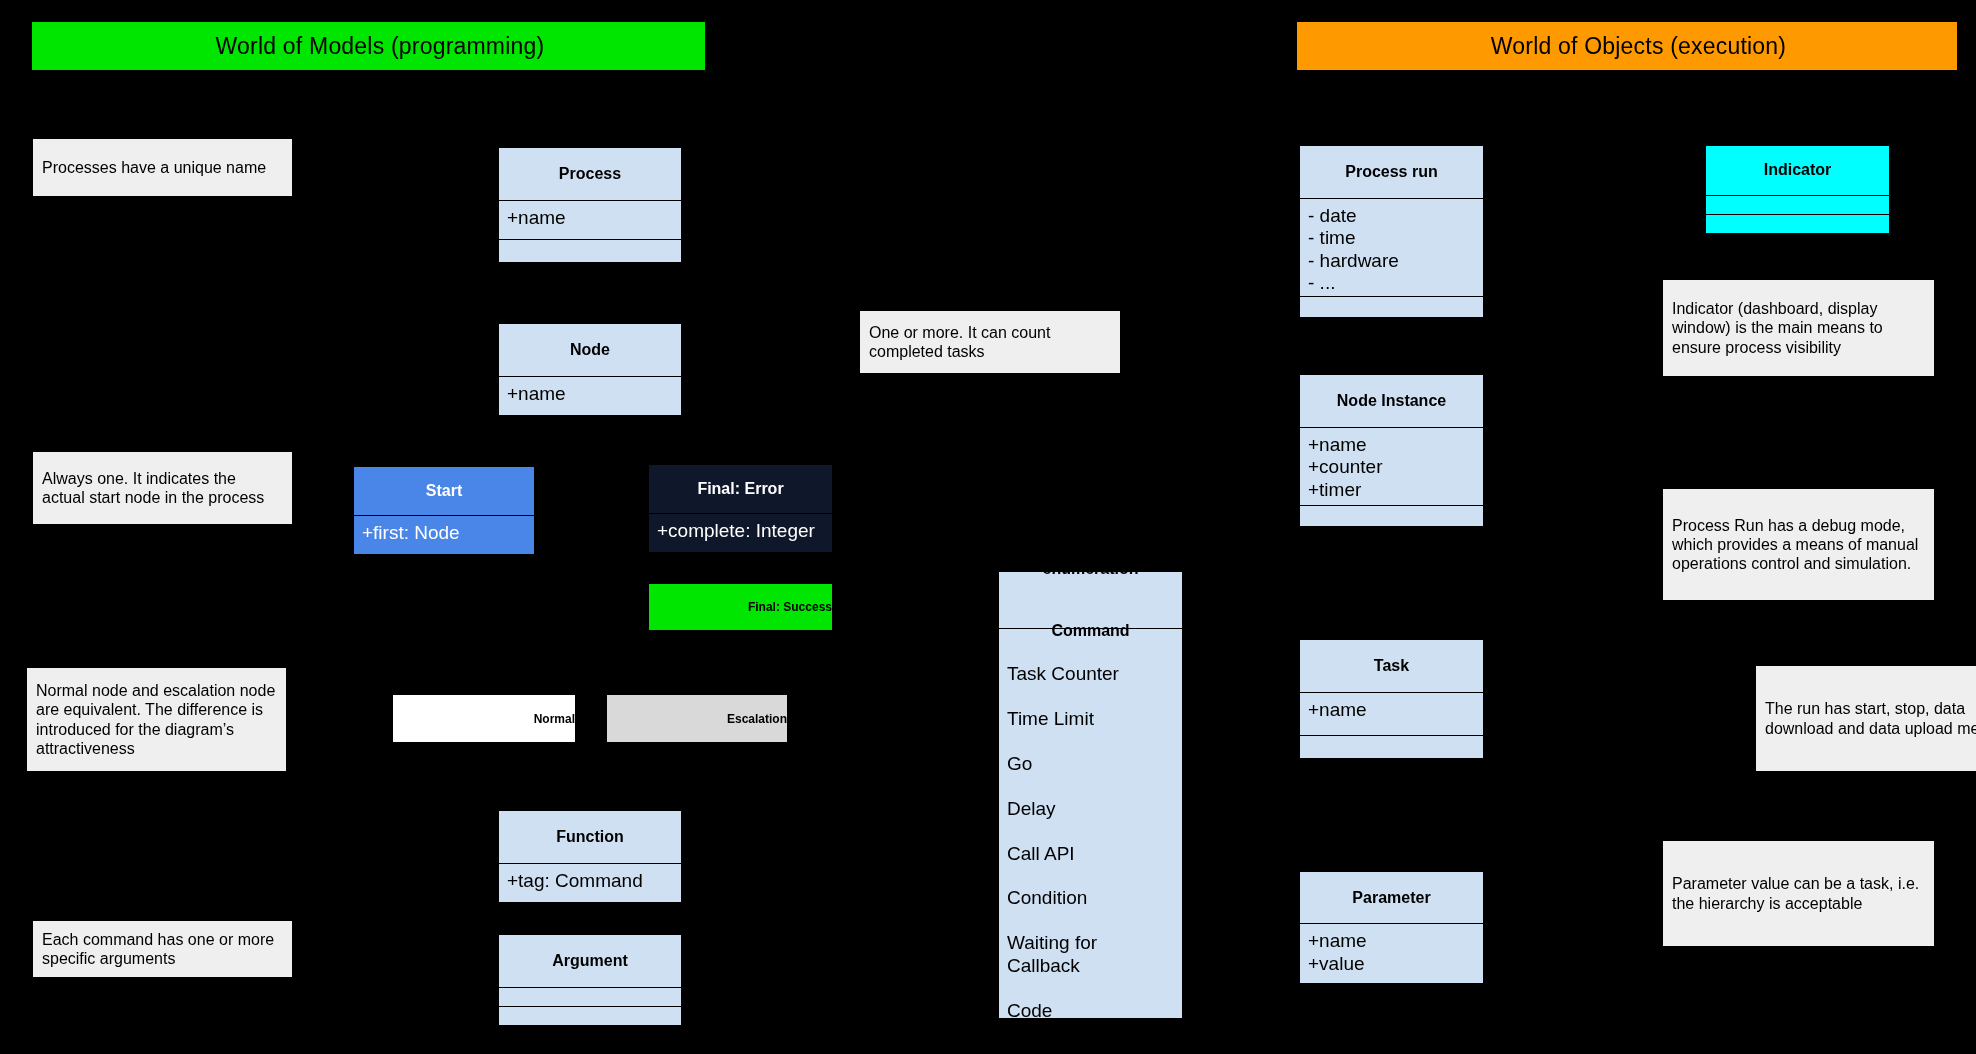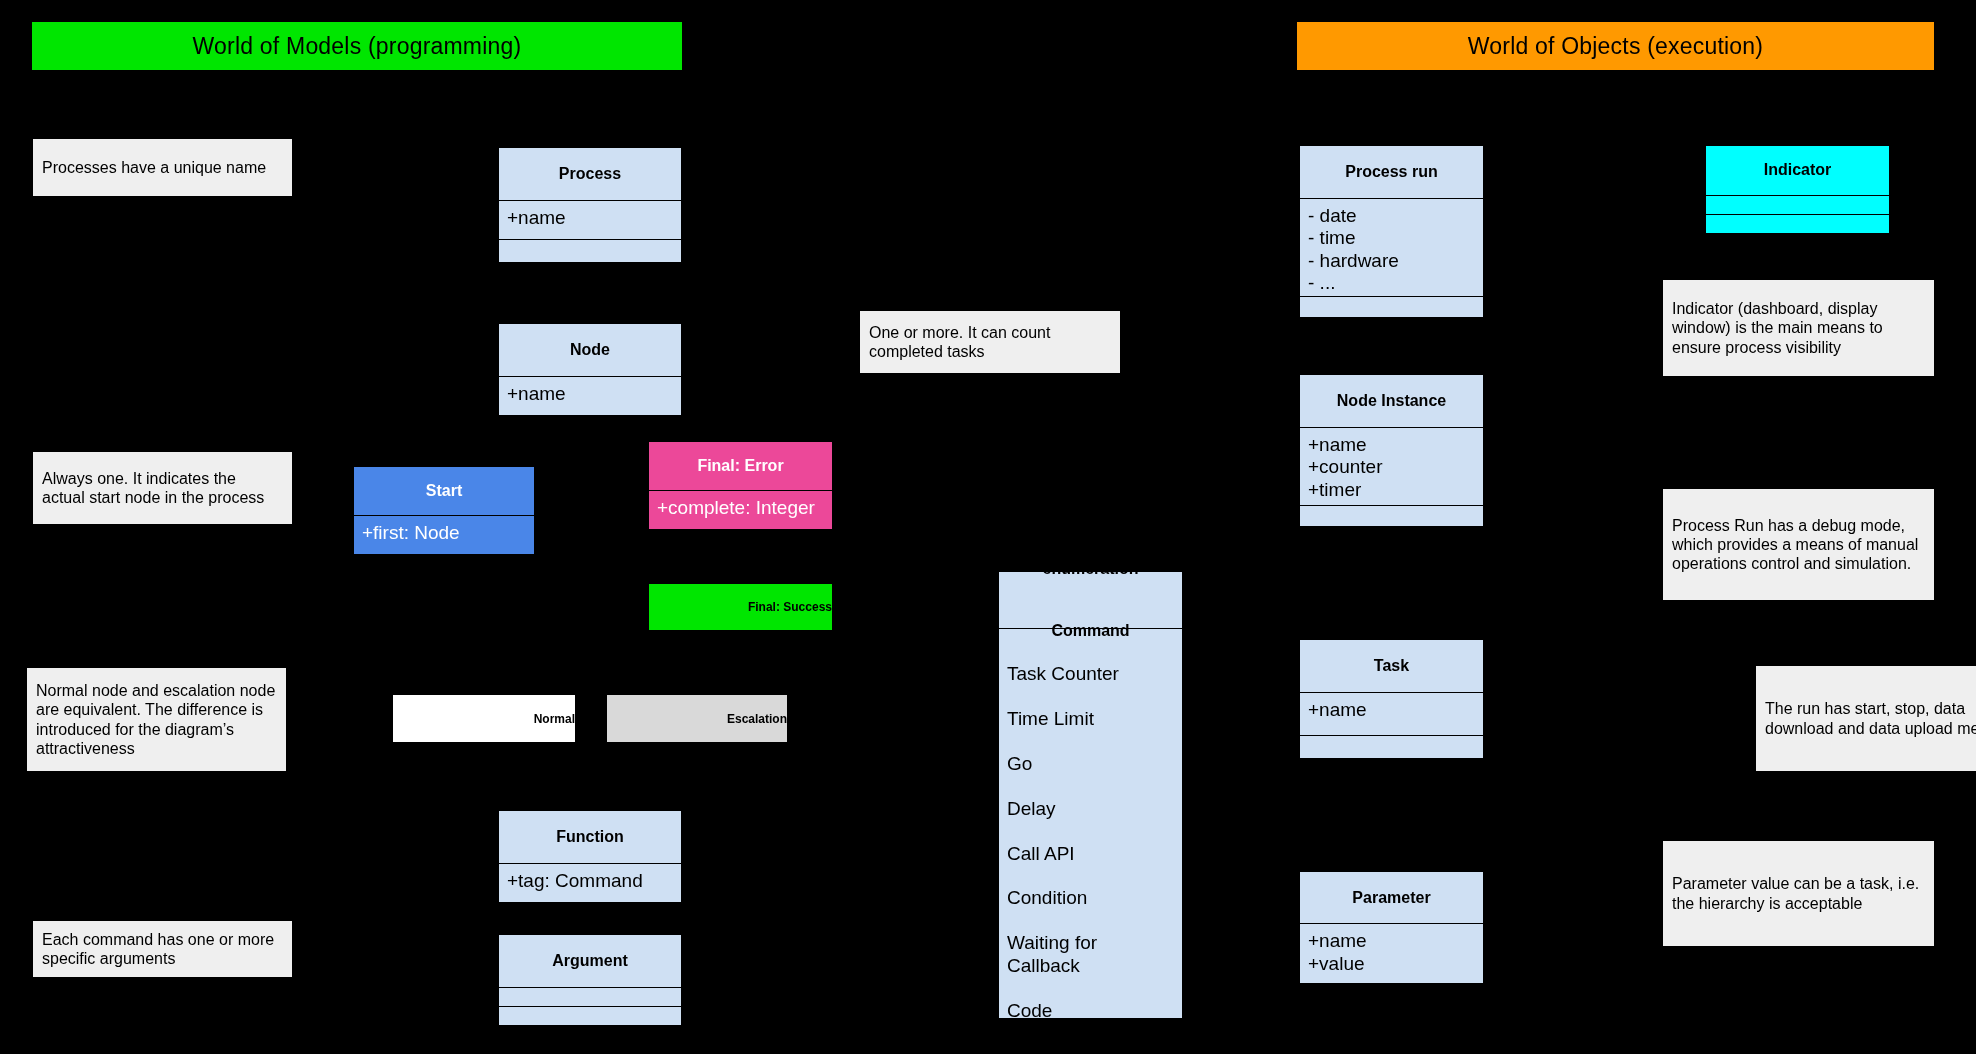--- a/index.html
+++ b/index.html
@@ -18,20 +18,21 @@
 
   
   .banner {
     position: absolute;
     display: flex;
     align-items: center;
     justify-content: center;
     font-size: 23px;
     color: #000000;
     letter-spacing: 0.2px;
+    padding-left: 23px;
   }
 
   
   .umlbox {
     position: absolute;
     box-sizing: border-box;
     border: 1px solid #000000;
     display: flex;
     flex-direction: column;
   }
@@ -130,21 +131,21 @@
     <div class="uml-compart" style="height:39px;">+name</div>
   </div>
 
   <div class="umlbox" style="left:353px; top:466px; width:182px; height:89px; background:#4a86e8; color:#ffffff;">
     <div class="uml-title" style="height:48px;">
       <span>Start</span>
     </div>
     <div class="uml-compart" style="height:39px;">+first: Node</div>
   </div>
 
-  <div class="umlbox" style="left:648px; top:441px; width:185px; height:89px; background:#ec4899; color:#ffffff;">
+  <div class="umlbox" style="left:648px; top:464px; width:185px; height:89px; background:#0f172a; color:#ffffff;">
     <div class="uml-title" style="height:48px;">
       <span>Final: Error</span>
     </div>
     <div class="uml-compart" style="height:27px;">+complete: Integer</div>
   </div>
 
   <div class="plainbox" style="left:648px; top:583px; width:185px; height:48px; background:#00e600; color:#000000;">
     <span>Final: Success</span>
   </div>
 

